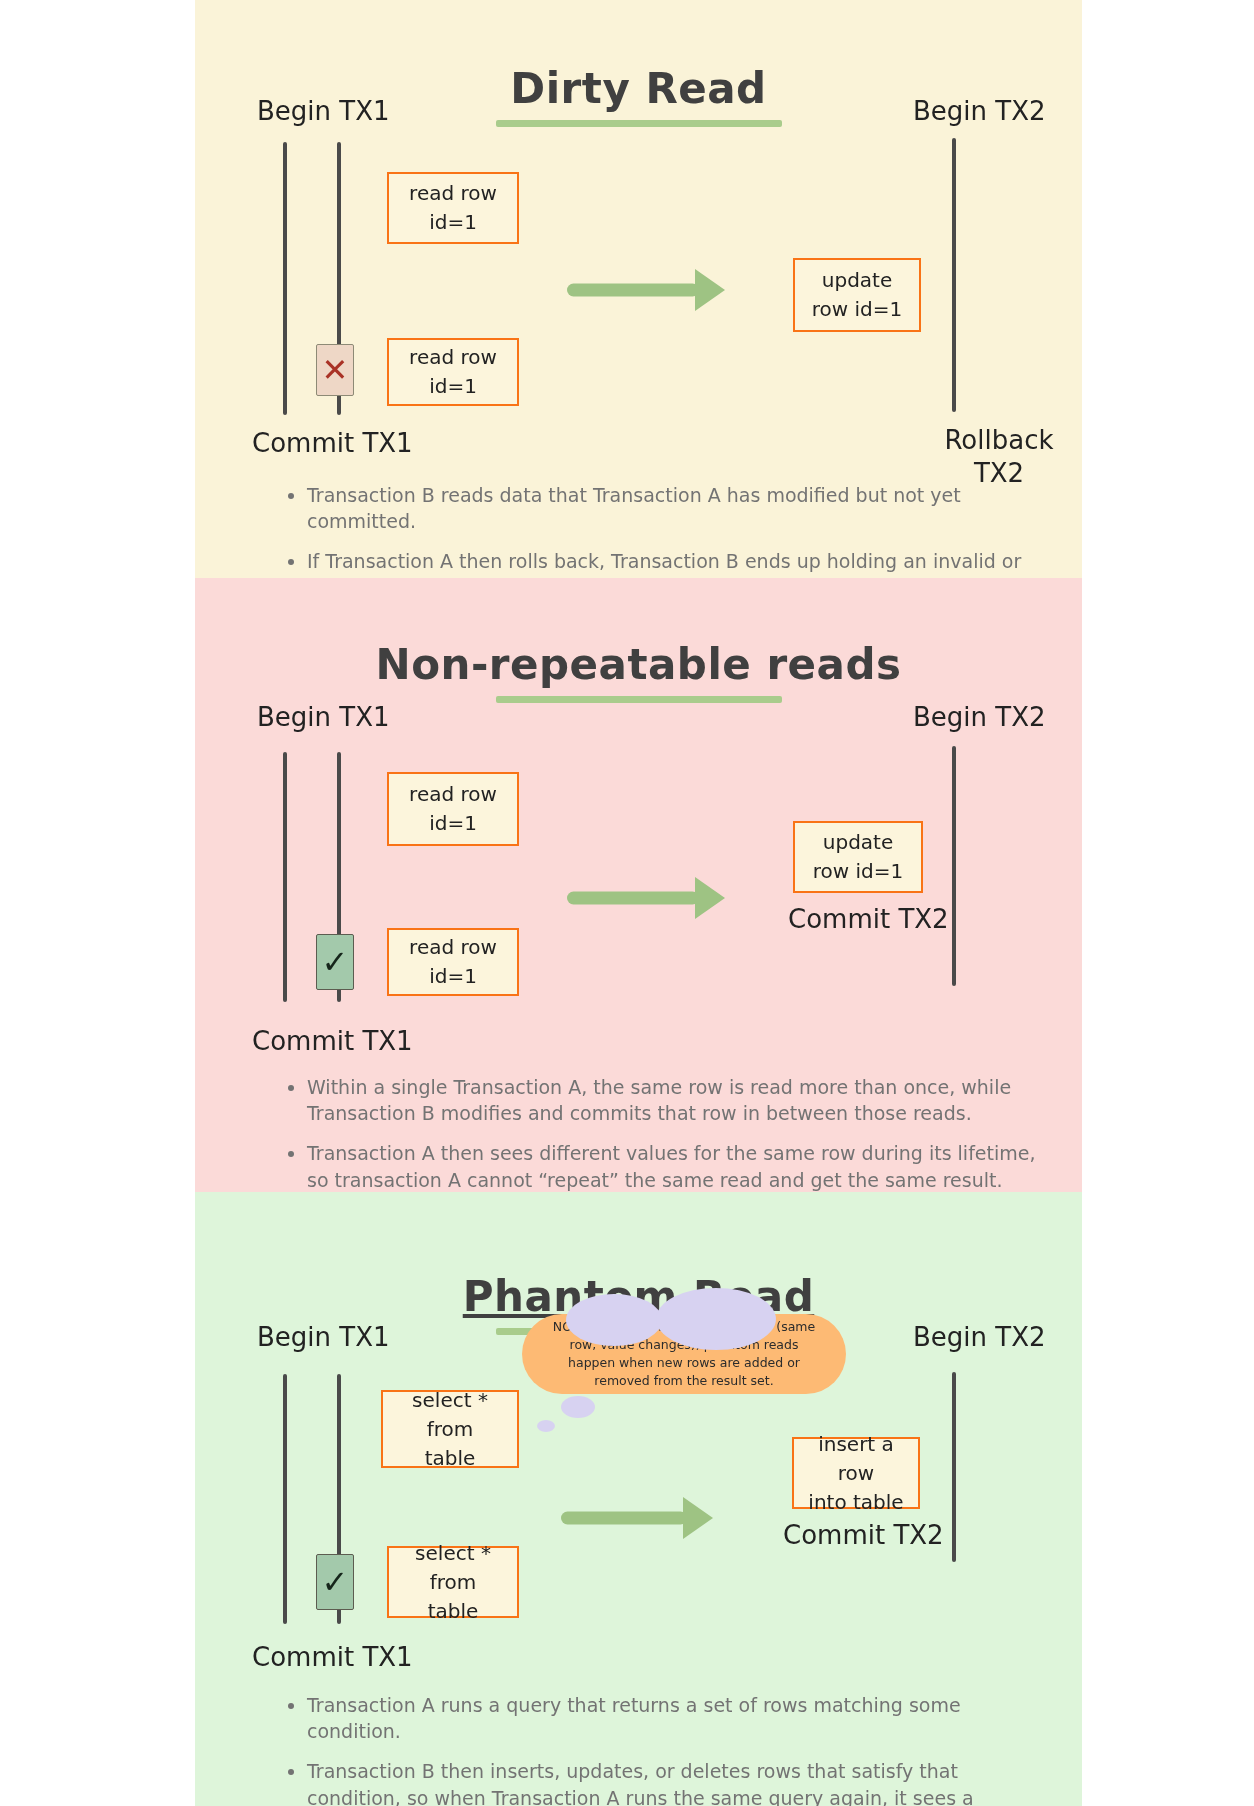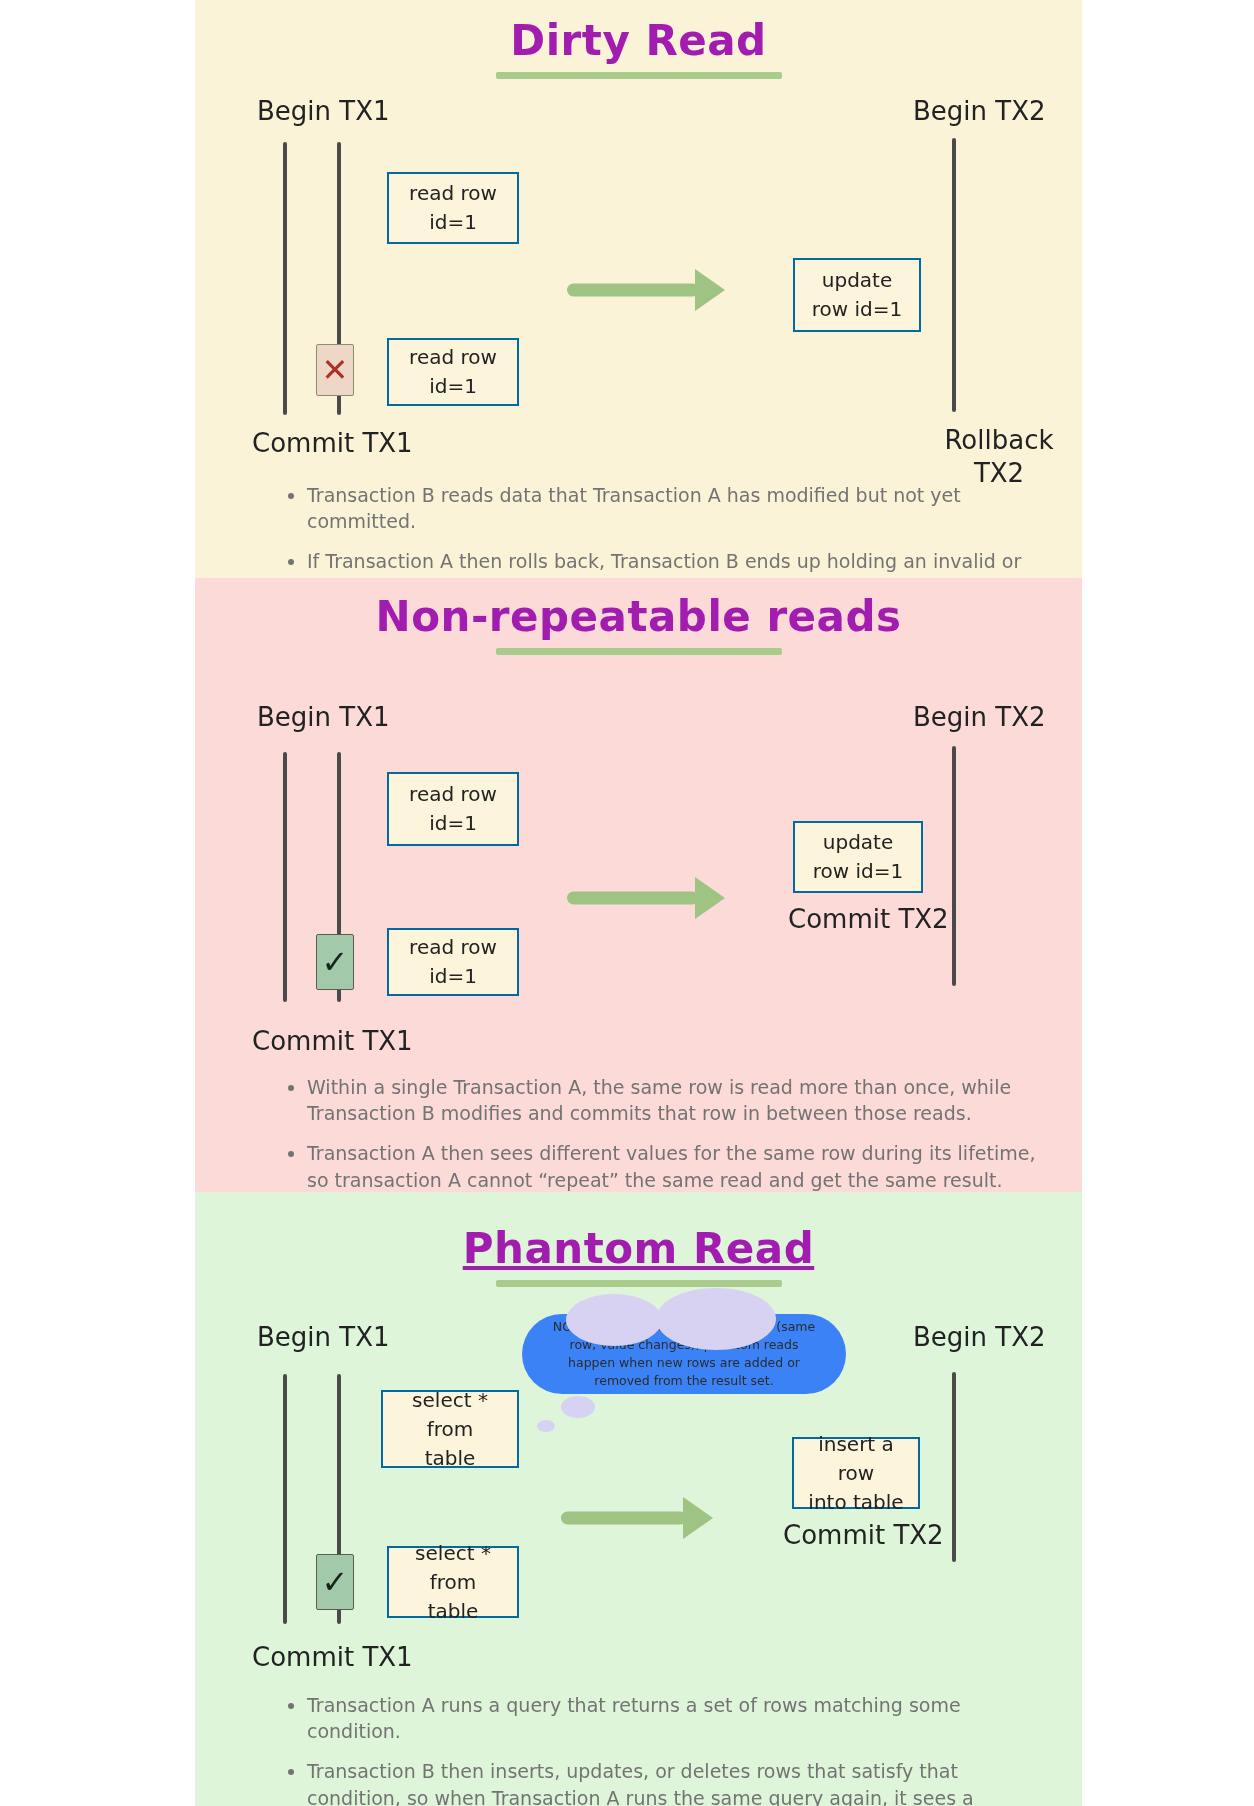--- a/index.html
+++ b/index.html
@@ -9,36 +9,36 @@
     font-family: "DejaVu Sans", sans-serif; color: #1d1d1d;
   }
   .content-col { position: absolute; left: 195px; top: 0; width: 887px; height: 1806px; }
   .section { position: relative; width: 887px; overflow: hidden; }
   .sec-dirty    { height: 578px; background: #faf3d8; }
   .sec-nonrep   { height: 614px; background: #fbdad8; }
   .sec-phantom  { height: 614px; background: #def5da; }
 
   .sec-title {
     text-align: center; font-weight: 800; font-size: 42px; letter-spacing: 0.5px;
-    color: #a21caf; padding-top: 16px;
+    color: #404040; padding-top: 16px; margin-top: 48px;
   }
   .sec-nonrep .sec-title  { padding-top: 14px; }
   .sec-phantom .sec-title { padding-top: 32px; text-decoration: underline; }
   .title-underline {
     width: 286px; height: 7px; background: #a9cc8c; margin: 7px auto 0 auto; border-radius: 2px;
   }
 
   .abs { position: absolute; }
   .tx-label { font-size: 26px; color: #222; white-space: nowrap; }
   .two-line { white-space: pre-line; text-align: center; line-height: 1.25; }
 
   .tline { position: absolute; width: 4px; background: #4a4a4a; border-radius: 2px; }
 
   .dbox {
-    position: absolute; background: #fcf5dc; border: 2px solid #0369a1;
+    position: absolute; background: #fcf5dc; border: 2px solid #f97316;
     display: flex; align-items: center; justify-content: center;
     font-size: 20px; color: #222; text-align: center; line-height: 1.45;
     white-space: pre-line; padding: 4px 6px;
   }
 
   .badge {
     position: absolute; width: 38px; height: 52px; border: 1px solid #8d8a76;
     display: flex; align-items: center; justify-content: center;
     font-size: 32px; font-weight: bold; border-radius: 2px;
   }
@@ -56,21 +56,21 @@
     border-left: 30px solid #9ec383;
     border-top: 21px solid transparent; border-bottom: 21px solid transparent;
   }
 
   .bullets { position: absolute; left: 88px; right: 34px; list-style: disc outside; padding-left: 24px; }
   .bullets li { font-size: 19px; line-height: 1.38; color: #737373; margin-bottom: 14px; }
 
   .url-watermark { font-size: 21px; font-weight: bold; color: #f2564d; white-space: nowrap; }
 
   .bubble {
-    position: absolute; background: #3b82f6; border-radius: 52px;
+    position: absolute; background: #fdba74; border-radius: 52px;
     display: flex; align-items: center; justify-content: center;
     text-align: center; font-size: 12.5px; line-height: 1.45; color: #2c2c2c;
     padding: 10px 26px;
   }
   .bubble::before {
     content: ""; position: absolute; top: -20px; left: 44px;
     width: 96px; height: 52px; background: #d7d2f1; border-radius: 50%;
   }
   .bubble::after {
     content: ""; position: absolute; top: -26px; right: 70px;

